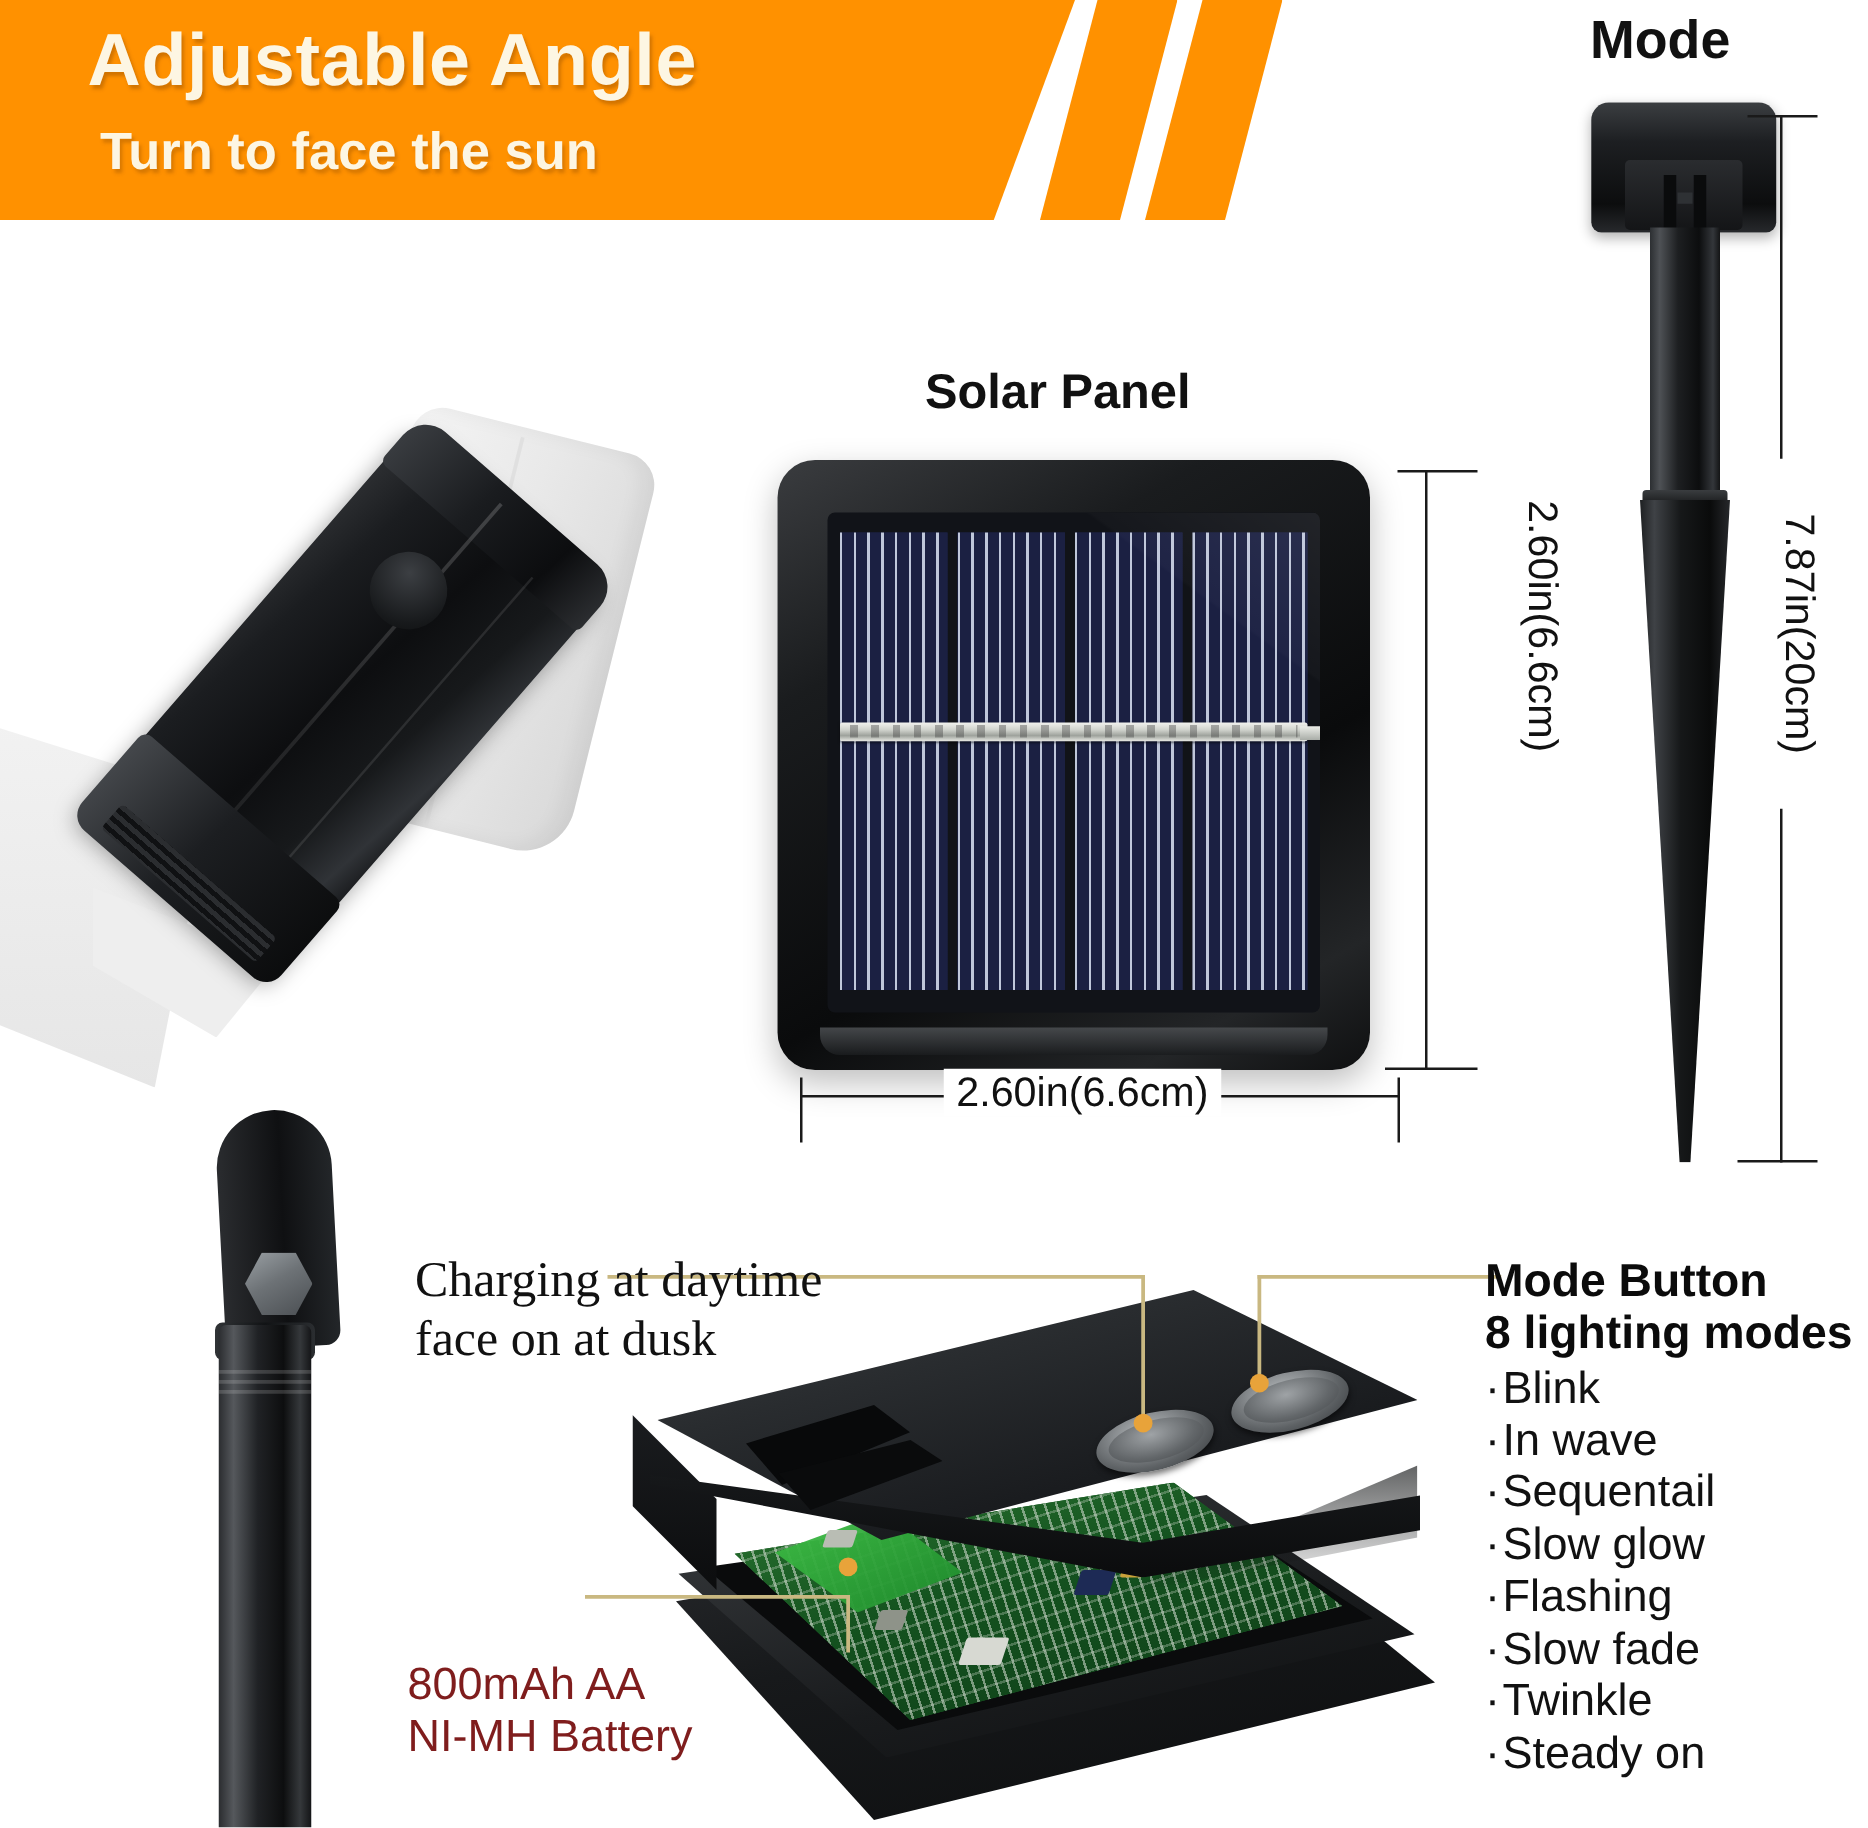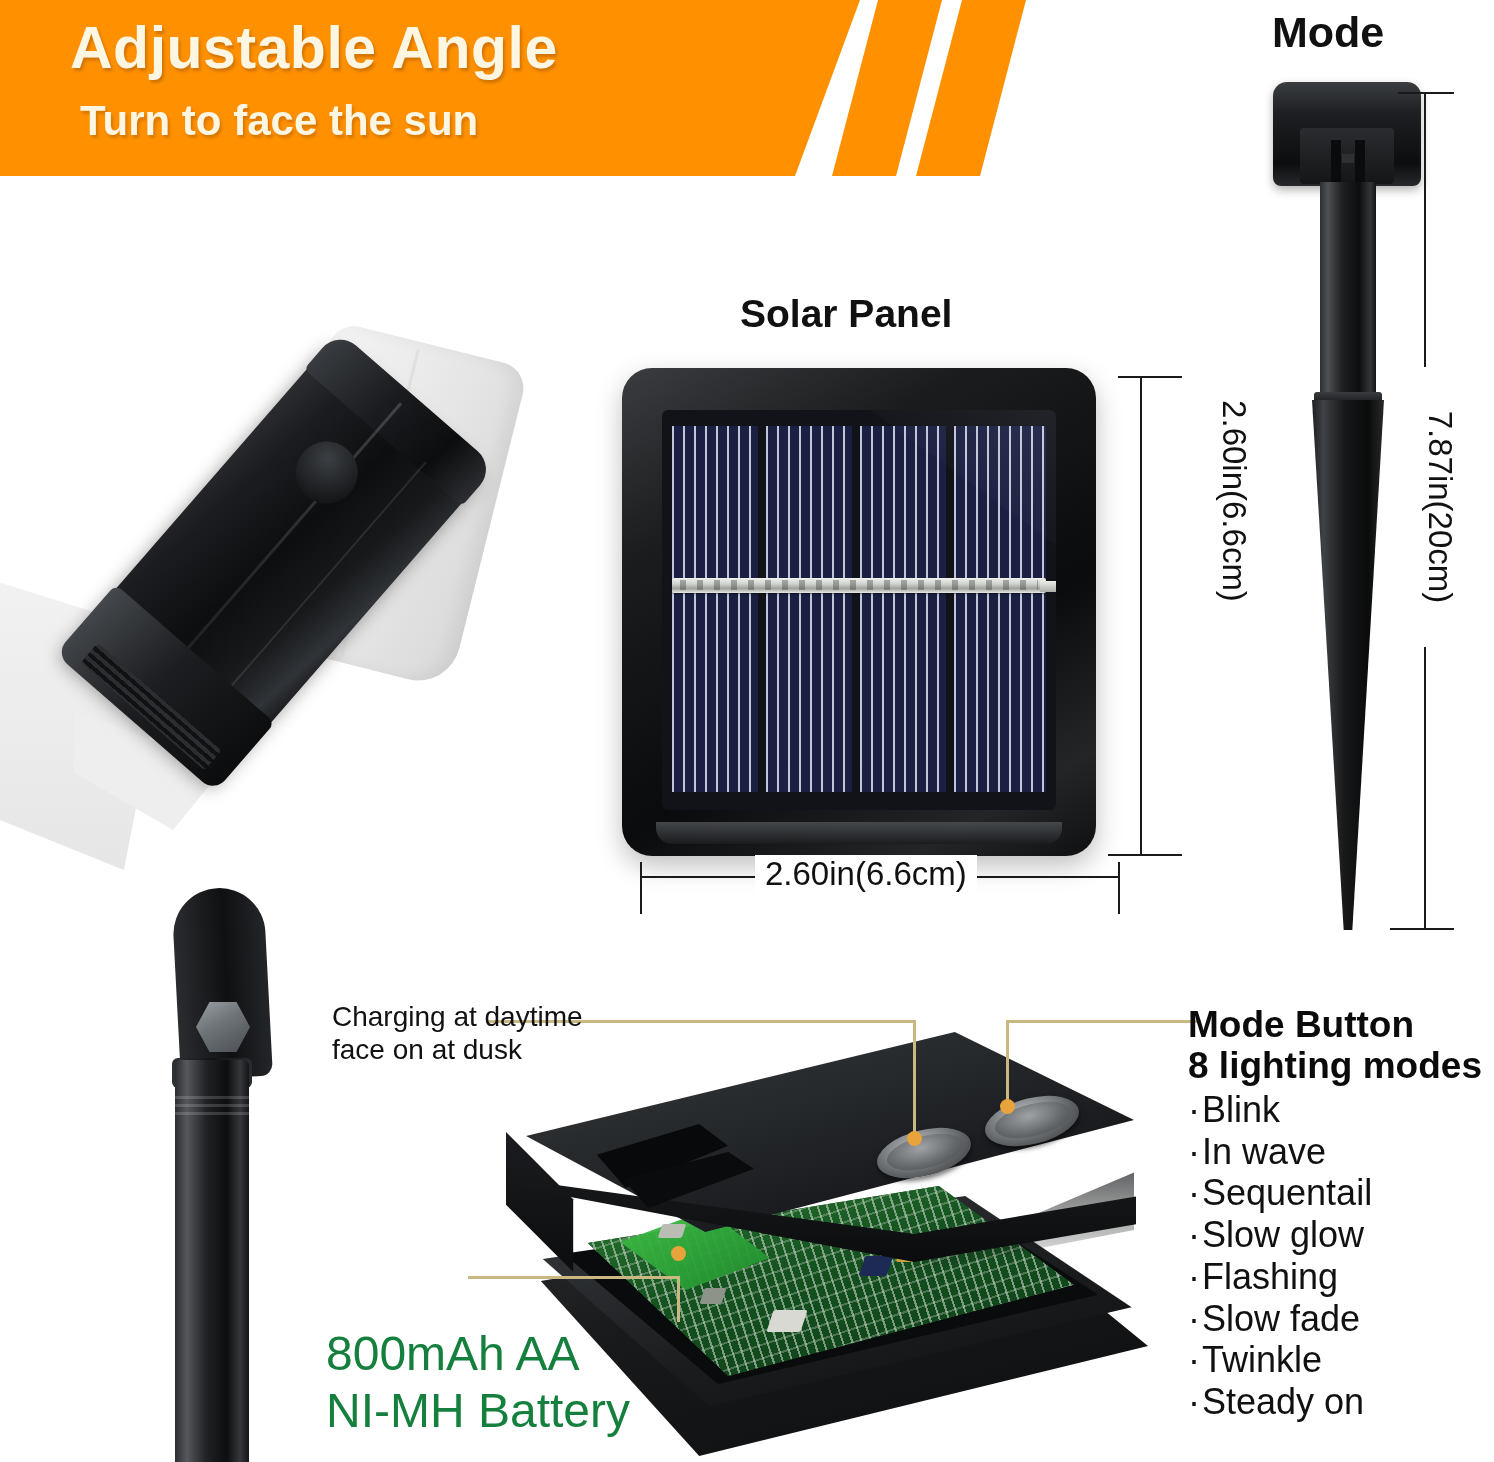--- a/index.html
+++ b/index.html
@@ -404,28 +404,28 @@
   #lead-batt-v{ left:677px; top:1276px; width:3px; height:46px; }
   #lead-batt-dot{ left:671px; top:1246px; }
 
   #callout-onoff{
     position:absolute; left:332px; top:1000px; width:360px;
   }
   #callout-onoff .c-title{
     font-size:37px; font-weight:700; color:#0b0b0b; line-height:1.1;
   }
   #callout-onoff .c-line{
-    font-size:28px; color:#111; line-height:1.18; white-space:nowrap;
+    font-size:40px; color:#111; line-height:1.18; white-space:nowrap;font-family:Liberation Serif, serif;
   }
 
   #callout-batt{
     position:absolute; left:326px; top:1326px;
   }
   #callout-batt .c-line{
-    font-size:48px; color:#15803d; line-height:1.18; white-space:nowrap;
+    font-size:36px; color:#7f1d1d; line-height:1.18; white-space:nowrap;
   }
 
   #callout-mode{
     position:absolute; left:1188px; top:1004px; width:310px;
   }
   #callout-mode .c-title{
     font-size:37px; font-weight:700; color:#0b0b0b; line-height:1.12; white-space:nowrap;
   }
   #callout-mode .c-sub{
     font-size:37px; font-weight:700; color:#0b0b0b; line-height:1.12; white-space:nowrap;

